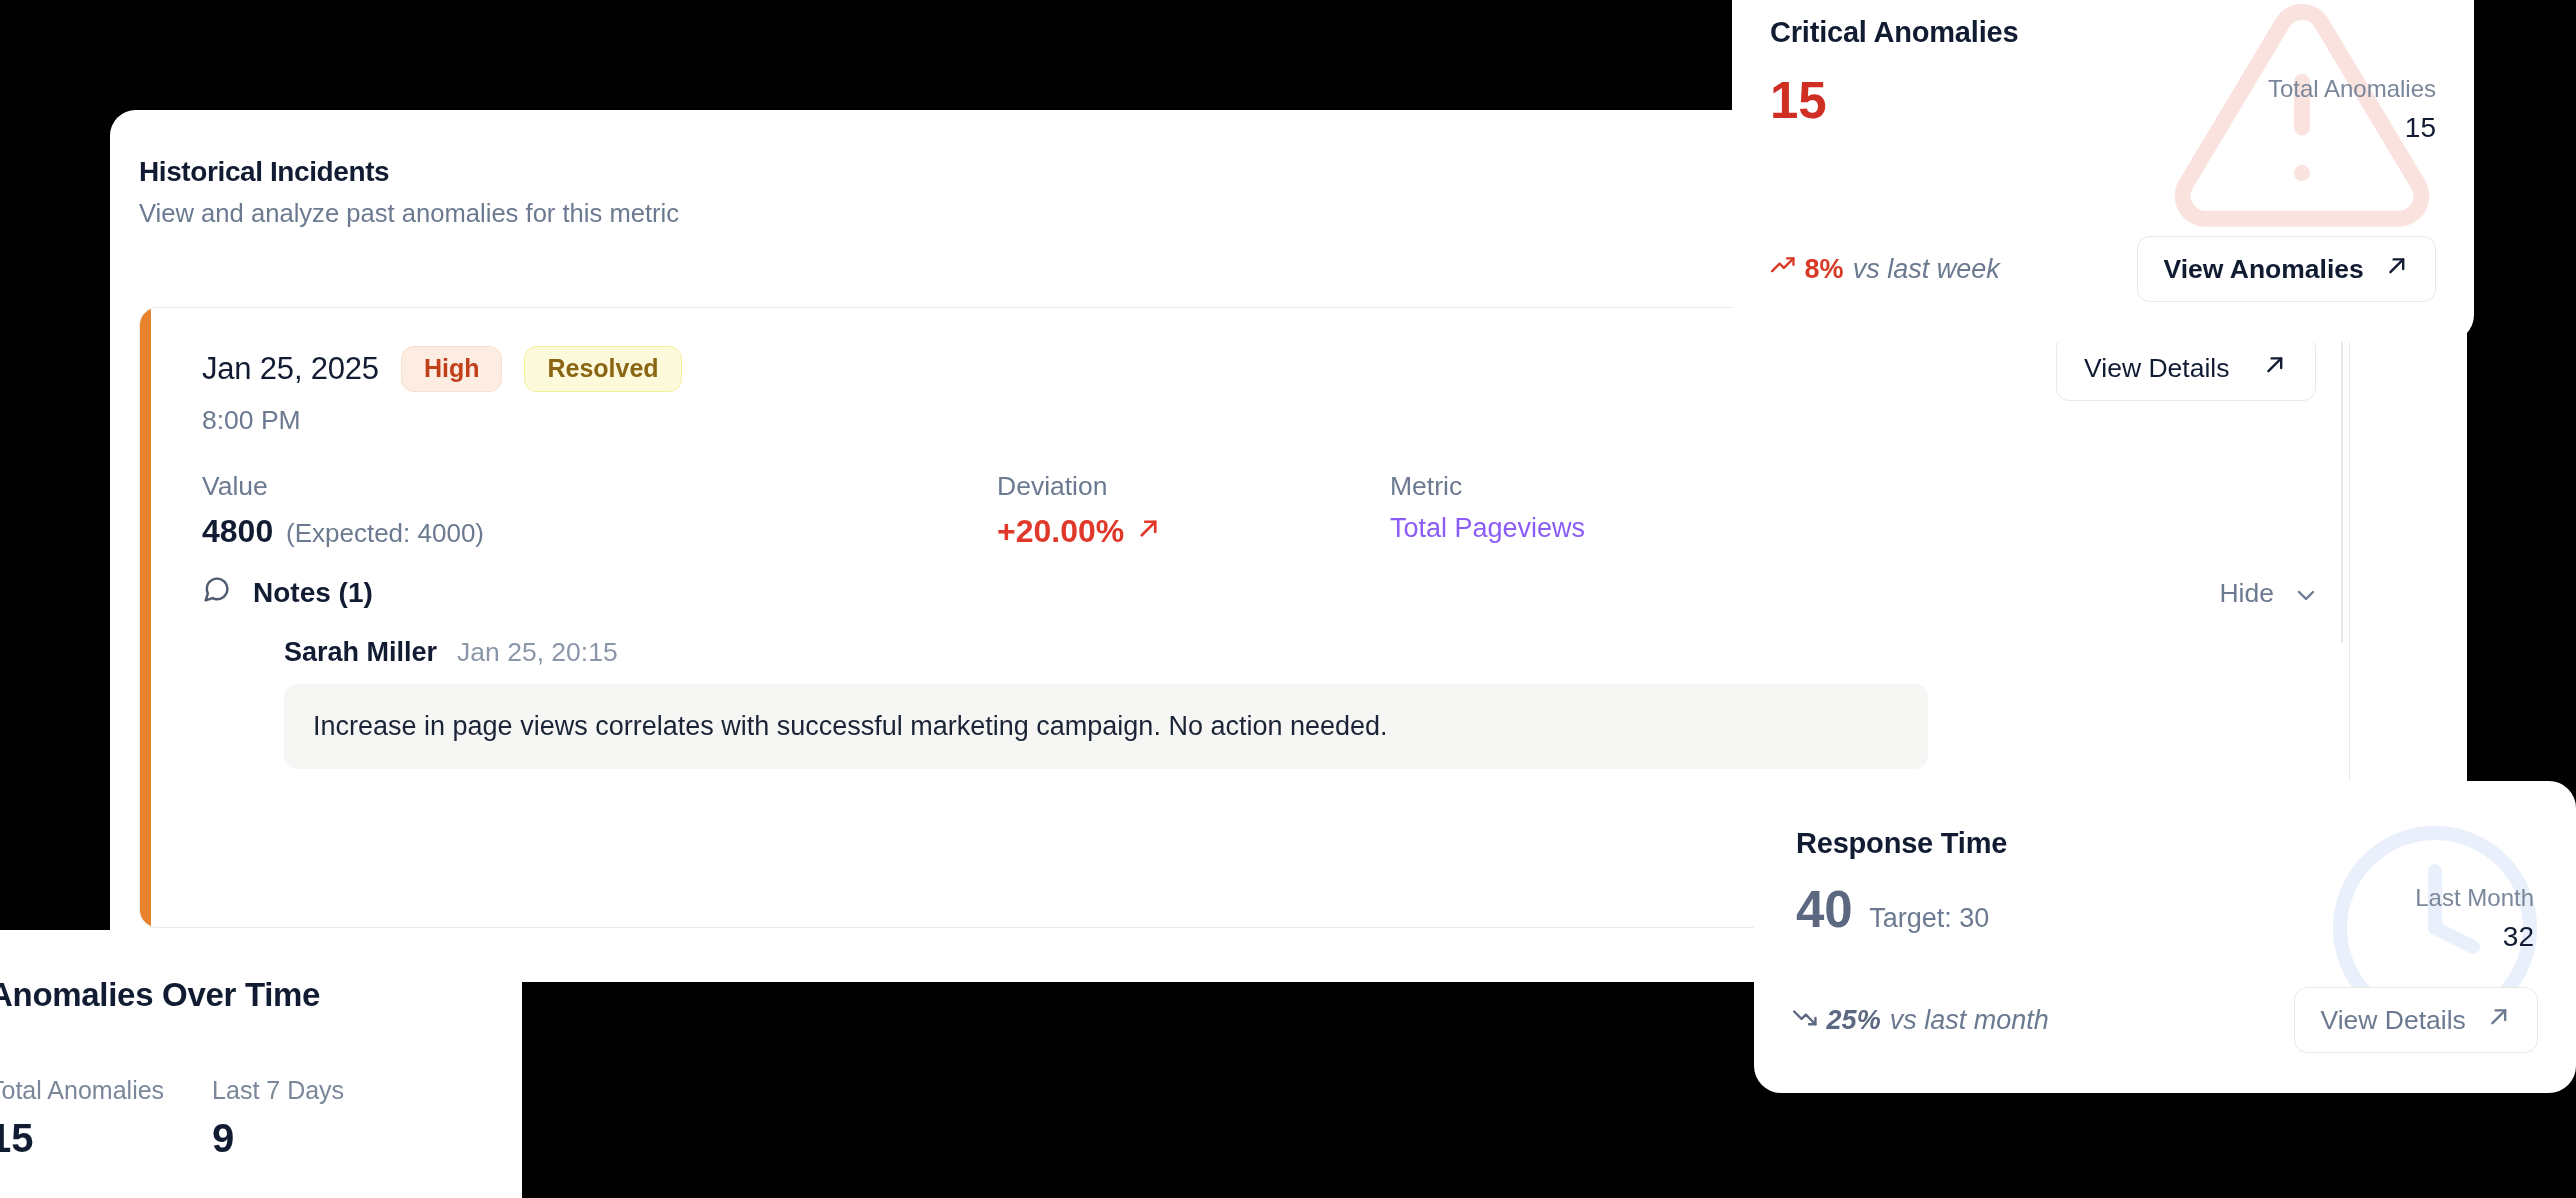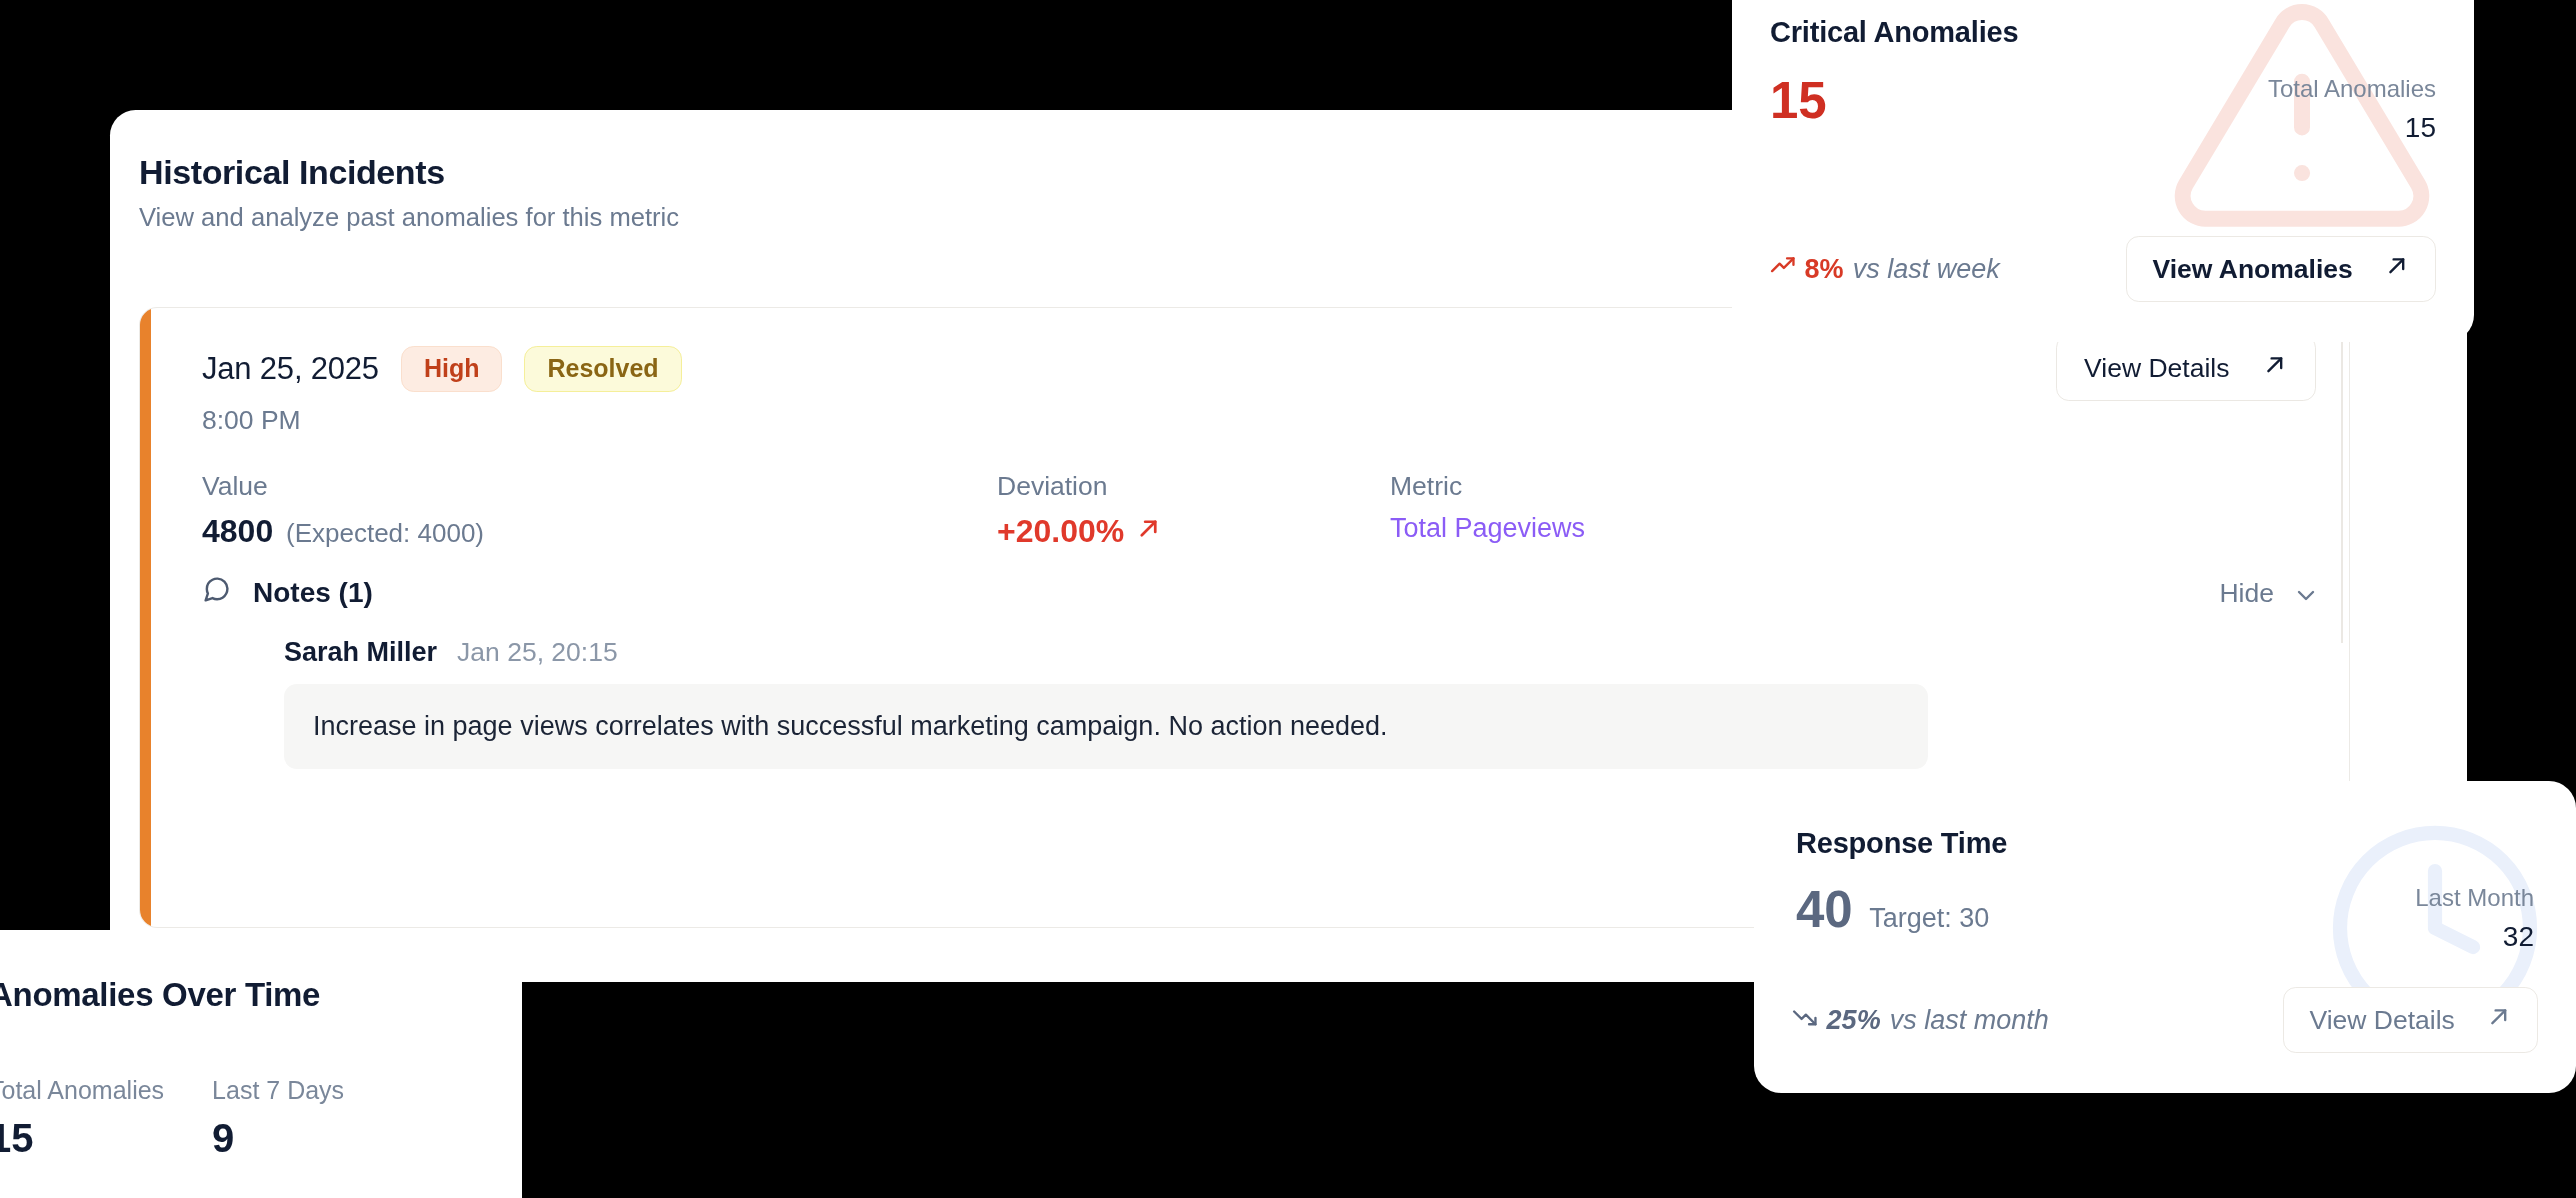--- a/index.html
+++ b/index.html
@@ -20,21 +20,21 @@
     border-radius: 25.6px;
     overflow: hidden;
   }
   .main-head {
     position: absolute; left: 0; top: 0; right: 0; height: 164px;
     display: flex; align-items: center; justify-content: space-between;
     padding: 0 53px 0 29px;
   }
   .head-left { display: flex; flex-direction: column; gap: 11px; }
   .card-title {
-    font-size: 34px; font-weight: 700; color: #111c33; letter-spacing: -0.4px;
+    font-size: 28px; font-weight: 700; color: #111c33; letter-spacing: -0.4px;
   }
   .card-sub { font-size: 25.6px; color: #6b7a90; }
   .head-filters { display: flex; gap: 38px; }
   .filter-select {
     display: flex; align-items: center; gap: 20px;
     height: 73px; padding: 0 31px;
     border: 1.8px solid #e9e6e0; border-radius: 14.6px;
     background: #fff; font-size: 26.5px; color: #111c33; font-weight: 400;
     white-space: nowrap;
   }
@@ -114,21 +114,21 @@
   .crit-big { font-size: 51px; font-weight: 700; color: #cf2f22; line-height: 1; }
   .crit-right { text-align: right; }
   .crit-small-label { font-size: 24px; color: #7a879a; }
   .crit-small-val { font-size: 28px; color: #111c33; font-weight: 400; margin-top: 9px; }
 
   .crit-footer { display: flex; align-items: center; gap: 12.8px; position: absolute; left: 38px; right: 38px; bottom: 40px; }
   .trend { display: flex; align-items: center; gap: 9px; font-size: 27px; }
   .trend-up { color: #d83a26; font-weight: 700; }
   .trend-note { color: #6b7a90; font-weight: 400; font-style: italic; }
   .pill-btn {
-    display: flex; align-items: center; gap: 31px;
+    display: flex; align-items: center; gap: 20px;
     height: 66px; padding: 0 25.6px; margin-left: auto;
     border: 1.8px solid #ece9e4; border-radius: 12.8px; background: #fff;
     font-size: 26.5px; font-weight: 700; color: #111c33; white-space: nowrap;
   }
   .pill-btn.muted { font-weight: 400; color: #6b7a90; }
 
   
   .resp-card { left: 1754px; top: 781px; width: 822px; height: 312px; }
   .resp-inner { position: relative; padding: 46px 42px 0 42px; height: 100%; }
   .resp-row { display: flex; align-items: flex-start; justify-content: space-between; margin-top: 24px; position: relative; }

